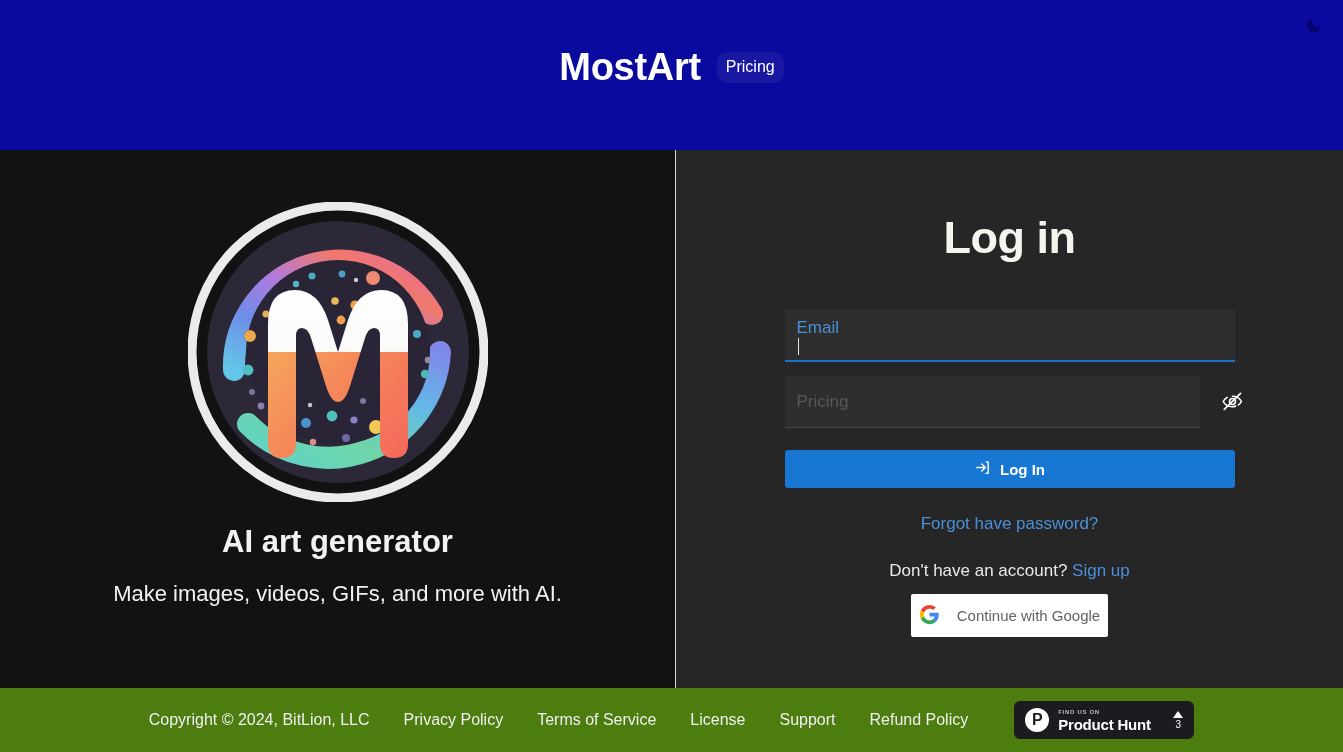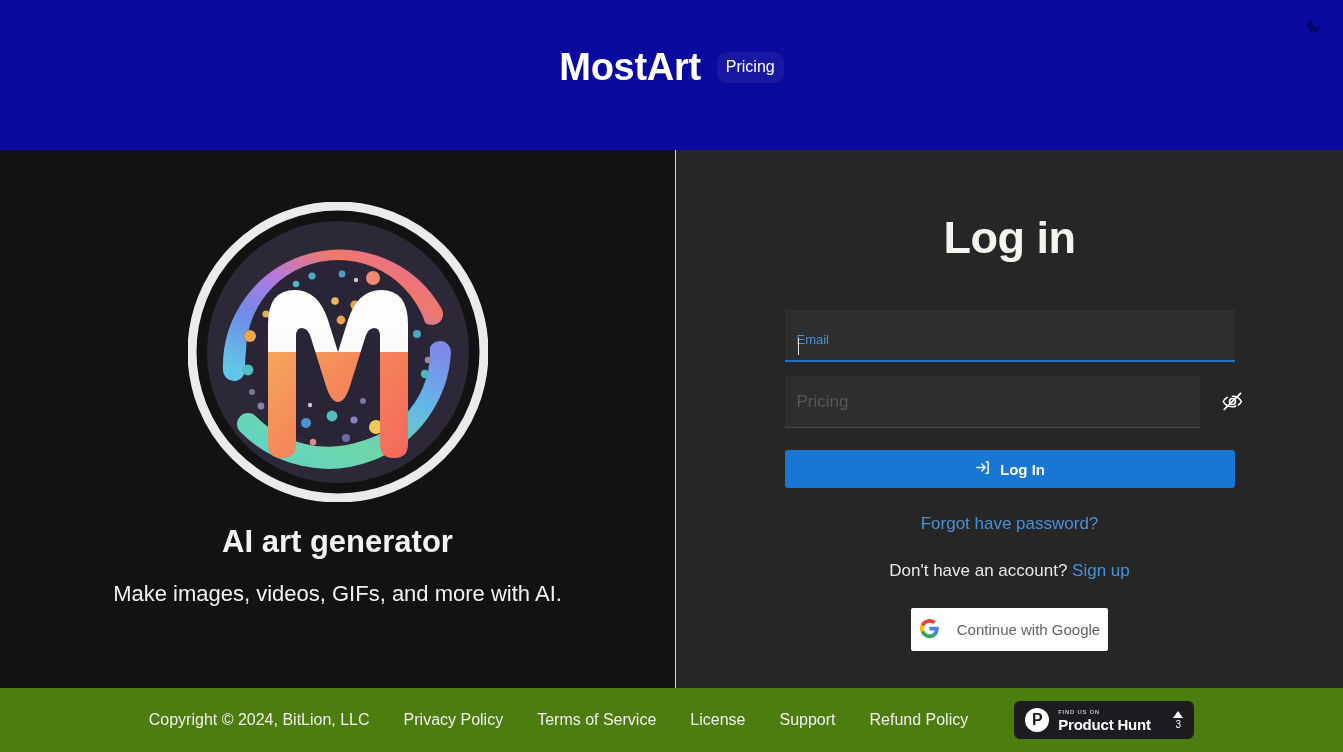--- a/index.html
+++ b/index.html
@@ -148,22 +148,22 @@
     border-bottom: 2px solid #1a73c7;
   }
   .field.password {
     border-bottom: 1px solid #484848;
     margin-top: 14px;
     width: 415px;
   }
   .float-label {
     position: absolute;
     left: 12px;
-    top: 22px;
-    font-size: 13px;
+    top: 8px;
+    font-size: 17px;
     color: #4a90d9;
     pointer-events: none;
   }
   .caret {
     position: absolute;
     left: 13px;
     top: 28px;
     width: 1px;
     height: 17px;
     background: #e0e0e0;
@@ -222,21 +222,21 @@
     color: #e8e8e8;
     font-size: 17px;
   }
   .signup-link {
     color: #4a90d9;
     text-decoration: none;
     cursor: pointer;
   }
 
   .google-btn {
-    margin-top: 27px;
+    margin-top: 13px;
     align-self: center;
     width: 197px;
     height: 43px;
     background: #ffffff;
     border: none;
     border-radius: 2px;
     display: flex;
     align-items: center;
     justify-content: center;
     gap: 17px;

